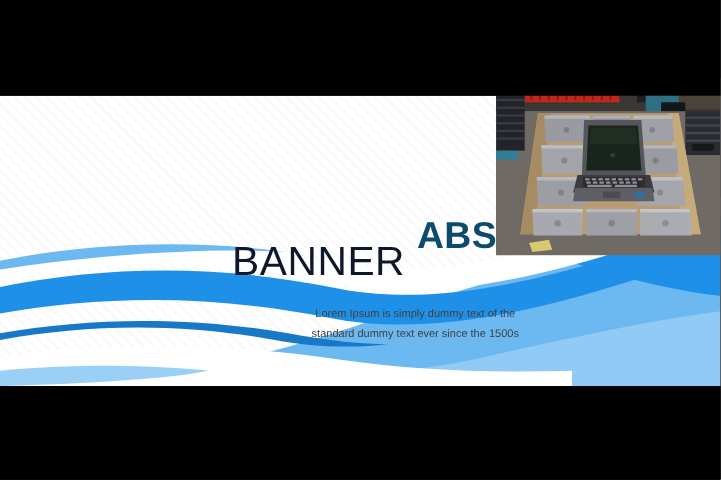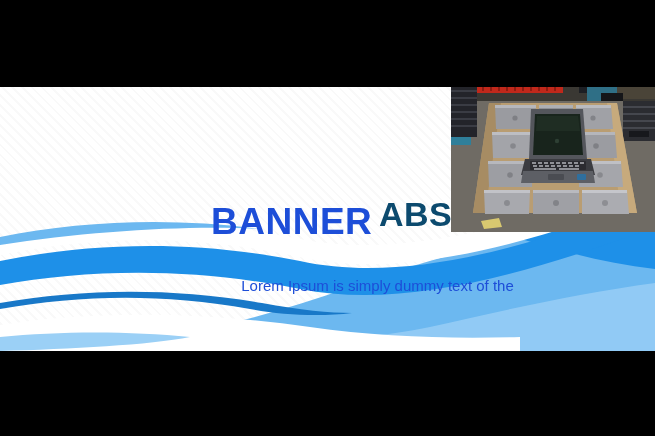--- a/index.html
+++ b/index.html
@@ -17,35 +17,35 @@
     position:absolute;inset:0;
     background-image:repeating-linear-gradient(
         45deg,
         rgba(0,0,0,0.000) 0px, rgba(0,0,0,0.000) 5px,
         rgba(0,0,0,0.022) 5px, rgba(0,0,0,0.022) 7px);
     pointer-events:none;
   }
 
   
   #banner-title{
-    position:absolute;left:211px;top:115px;
+    position:absolute;left:211px;top:131px;
     font-size:37px;line-height:40px;letter-spacing:0.5px;
-    color:#1d4ed8;font-weight:700;white-space:nowrap;
+    color:#0f172a;font-weight:400;white-space:nowrap;
   }
   #abstract-title{
     position:absolute;left:379px;top:108px;
     font-size:34px;line-height:38px;letter-spacing:0.4px;
     color:#0c4a6e;font-weight:700;white-space:nowrap;
   }
 
   
   #body-copy{
     position:absolute;left:205px;top:190px;width:345px;
-    text-align:center;color:#1d4ed8;
-    font-size:15px;line-height:17.5px;
+    text-align:center;color:#404040;
+    font-size:10px;line-height:17.5px;
   }
   #body-copy .ln{display:block;white-space:nowrap;}
 
   
   #waves{position:absolute;left:0;top:0;width:655px;height:264px;}
 
   
   #photo{
     position:absolute;left:451px;top:71px;width:204px;height:161px;
     overflow:hidden;background:#6e6a63;
@@ -108,20 +108,21 @@
         <path fill="#6cb8f0" d="M0,150 C 80,134 170,130 260,142
                  C 190,138 90,144 0,158 Z"></path>
       </g>
     </svg>
 
     <div id="banner-title">BANNER</div>
     <div id="abstract-title">ABS</div>
 
     <div id="body-copy">
       <span class="ln">Lorem Ipsum is simply dummy text of the</span>
+      <span class="ln">standard dummy text ever since the 1500s</span>
     </div>
   </div>
 
   <div id="photo">
     <svg width="204" height="161" viewBox="0 0 204 161">
 
       <rect x="0" y="0" width="204" height="161" fill="#6f6b64"></rect>
       <rect x="0" y="0" width="204" height="30" fill="#3a3833"></rect>
 
       <g>

